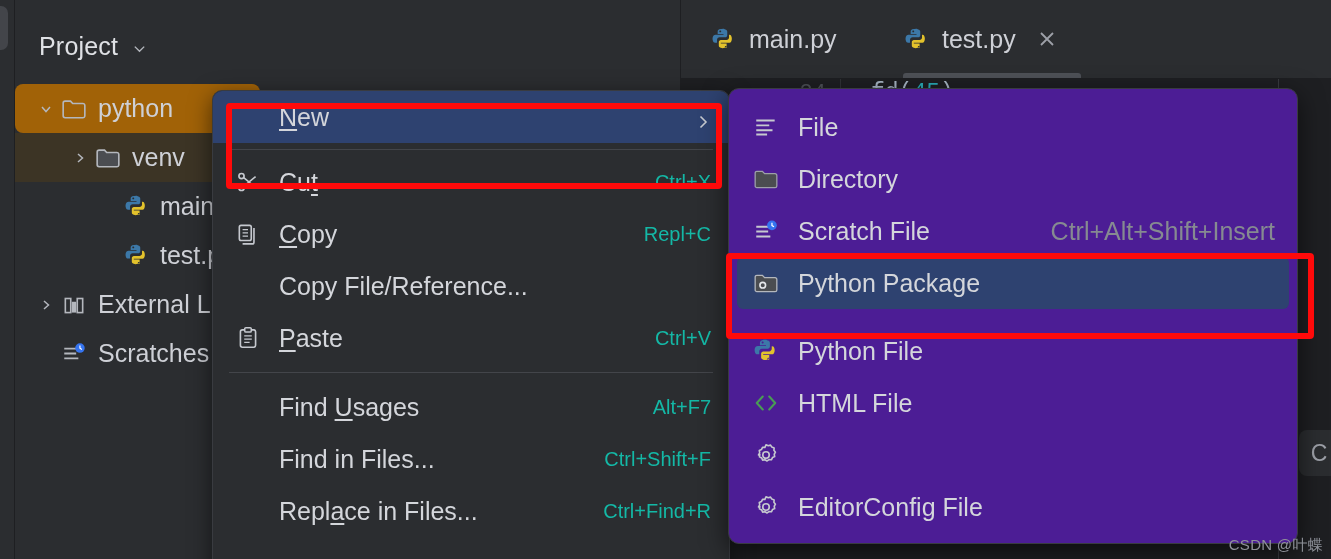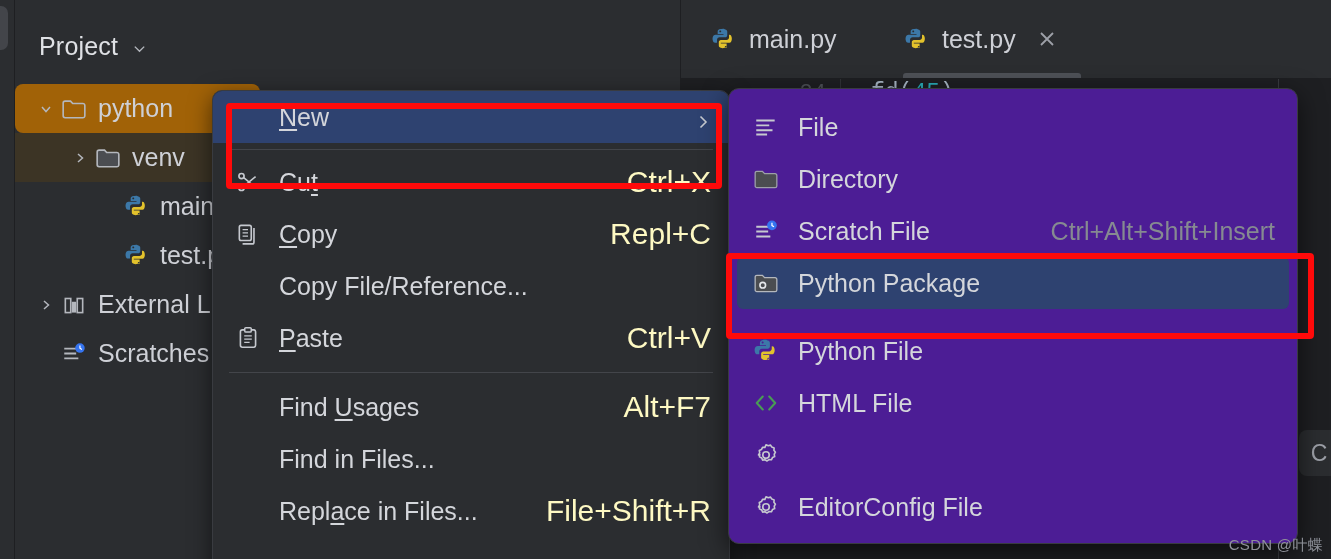--- a/index.html
+++ b/index.html
@@ -194,22 +194,22 @@
     width: 34px; height: 30px;
     display: inline-flex; align-items: center; justify-content: center;
     flex: 0 0 auto; margin-right: 14px;
   }
   .ctx-ico svg { display: block; }
   .ctx-ico.empty { }
   .ctx-label { flex: 0 0 auto; }
   .ctx-label u { text-decoration: underline; text-underline-offset: 3px; }
   .ctx-shortcut {
     margin-left: auto;
-    color: #fef9c3;
-    font-size: 30px;
+    color: #14b8a6;
+    font-size: 20px;
   }
   .ctx-submenu-arrow {
     margin-left: auto;
     width: 16px; height: 18px;
   }
   .ctx-sep {
     height: 1px; background: #43454A;
     margin: 8px 16px;
   }
   .ctx-sep.tight { margin: 6px 16px; }
@@ -464,26 +464,27 @@
 
     <div class="ctx-item">
       <span class="ctx-ico empty"></span>
       <span class="ctx-label">Find <u>U</u><span>sages</span></span>
       <span class="ctx-shortcut">Alt+F7</span>
     </div>
 
     <div class="ctx-item">
       <span class="ctx-ico empty"></span>
       <span class="ctx-label">Find in Files...</span>
+      <span class="ctx-shortcut">Ctrl+Shift+F</span>
     </div>
 
     <div class="ctx-item">
       <span class="ctx-ico empty"></span>
       <span class="ctx-label">Repl<u>a</u><span>ce in Files...</span></span>
-      <span class="ctx-shortcut">File+Shift+R</span>
+      <span class="ctx-shortcut">Ctrl+Find+R</span>
     </div>
 
   </div>
 
   <div class="sub-menu">
 
     <div class="sub-item">
       <span class="sub-ico">
         <svg viewBox="0 0 24 24" width="26" height="26">
           <path d="M3 6h17 M3 10.5h12 M3 15h15 M3 19h10" stroke="#C6C9CF" stroke-width="1.8" fill="none"></path>

